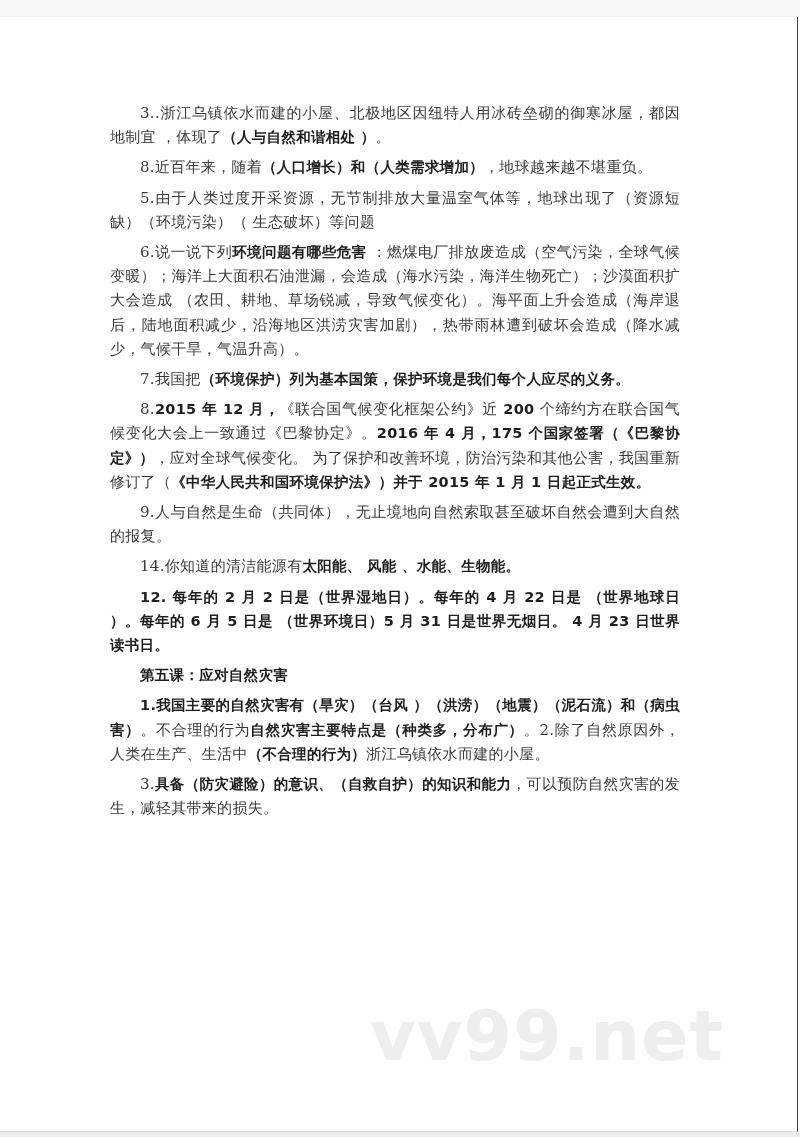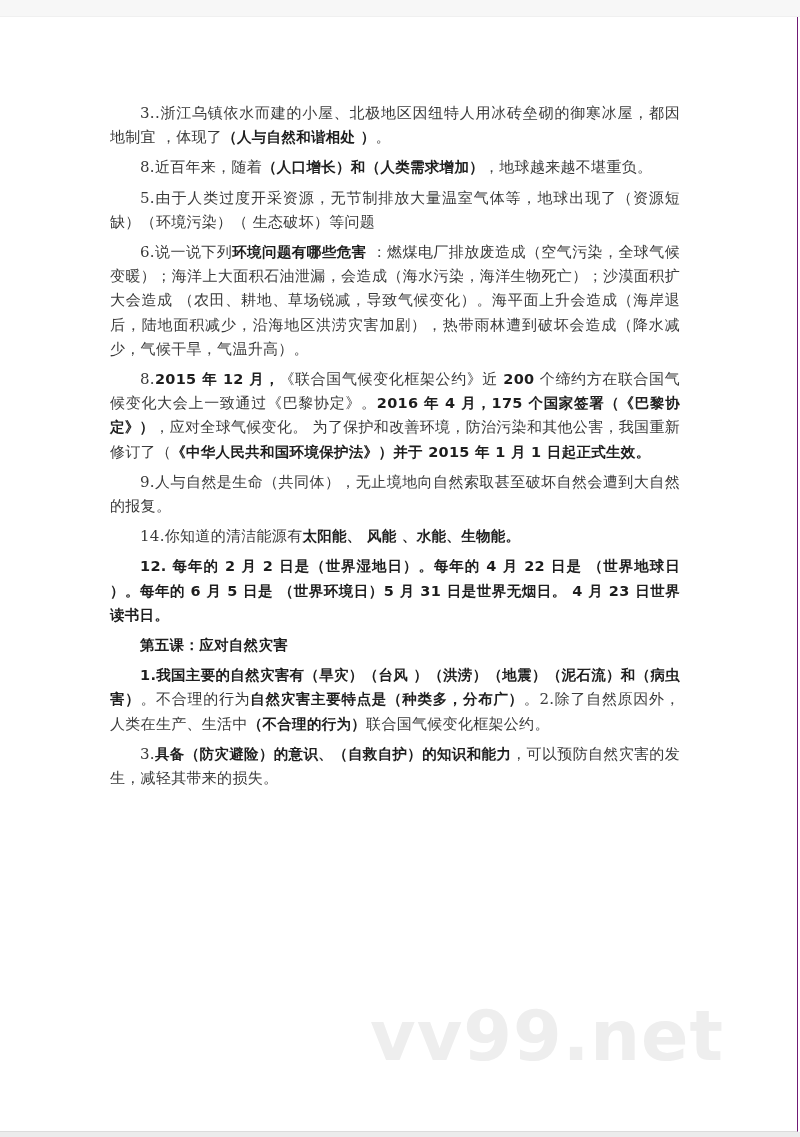--- a/index.html
+++ b/index.html
@@ -36,25 +36,26 @@
 <body>
 
 <div class="top-strip"></div>
 
 <div class="page">
   <div class="content" id="content">
       <p class="p"><span>3..浙江乌镇依水而建的小屋、北极地区因纽特人用冰砖垒砌的御寒冰屋，都因地制宜 ，体现了</span><span class="b">（人与自然和谐相处 ）</span><span>。</span></p>
       <p class="p"><span>8.近百年来，随着</span><span class="b">（人口增长）和（人类需求增加）</span><span>，地球越来越不堪重负。</span></p>
       <p class="p"><span>5.由于人类过度开采资源，无节制排放大量温室气体等，地球出现了（资源短缺）（环境污染）（ 生态破坏）等问题</span></p>
       <p class="p"><span>6.说一说下列</span><span class="b">环境问题有哪些危害</span><span> ：燃煤电厂排放废造成（空气污染，全球气候变暖）；海洋上大面积石油泄漏，会造成（海水污染，海洋生物死亡）；沙漠面积扩大会造成 （农田、耕地、草场锐减，导致气候变化）。海平面上升会造成（海岸退后，陆地面积减少，沿海地区洪涝灾害加剧），热带雨林遭到破坏会造成（降水减少，气候干旱，气温升高）。</span></p>
+      <p class="p"><span>7.我国把</span><span class="b">（环境保护）列为基本国策，保护环境是我们每个人应尽的义务。</span></p>
       <p class="p"><span>8.</span><span class="b">2015 年 12 月，</span><span>《联合国气候变化框架公约》近 </span><span class="b">200</span><span> 个缔约方在联合国气候变化大会上一致通过《巴黎协定》。</span><span class="b">2016 年 4 月，175 个国家签署（《巴黎协定》）</span><span>，应对全球气候变化。 为了保护和改善环境，防治污染和其他公害，我国重新修订了（</span><span class="b">《中华人民共和国环境保护法》）并于 2015 年 1 月 1 日起正式生效。</span></p>
       <p class="p"><span>9.人与自然是生命（共同体），无止境地向自然索取甚至破坏自然会遭到大自然的报复。</span></p>
       <p class="p"><span>14.你知道的清洁能源有</span><span class="b">太阳能、 风能 、水能、生物能。</span></p>
       <p class="p"><span class="b">12. 每年的 2 月 2 日是（世界湿地日）。每年的 4 月 22 日是 （世界地球日 ）。每年的 6 月 5 日是 （世界环境日）5 月 31 日是世界无烟日。 4 月 23 日世界读书日。</span></p>
       <p class="p"><span class="b">第五课：应对自然灾害</span></p>
-      <p class="p"><span class="b">1.我国主要的自然灾害有（旱灾）（台风 ）（洪涝）（地震）（泥石流）和（病虫害）</span><span>。不合理的行为</span><span class="b">自然灾害主要特点是（种类多，分布广）</span><span>。2.除了自然原因外，人类在生产、生活中</span><span class="b">（不合理的行为）</span><span>联合国气候变化框架公约。</span></p>
+      <p class="p"><span class="b">1.我国主要的自然灾害有（旱灾）（台风 ）（洪涝）（地震）（泥石流）和（病虫害）</span><span>。不合理的行为</span><span class="b">自然灾害主要特点是（种类多，分布广）</span><span>。2.除了自然原因外，人类在生产、生活中</span><span class="b">（不合理的行为）</span><span>浙江乌镇依水而建的小屋。</span></p>
       <p class="p"><span>3.</span><span class="b">具备（防灾避险）的意识、（自救自护）的知识和能力</span><span>，可以预防自然灾害的发生，减轻其带来的损失。</span></p>
     </div>
 </div>
 
 <div class="watermark">vv99.net</div>
 
 <div class="bottom-strip"></div>
 
 </body></html>

